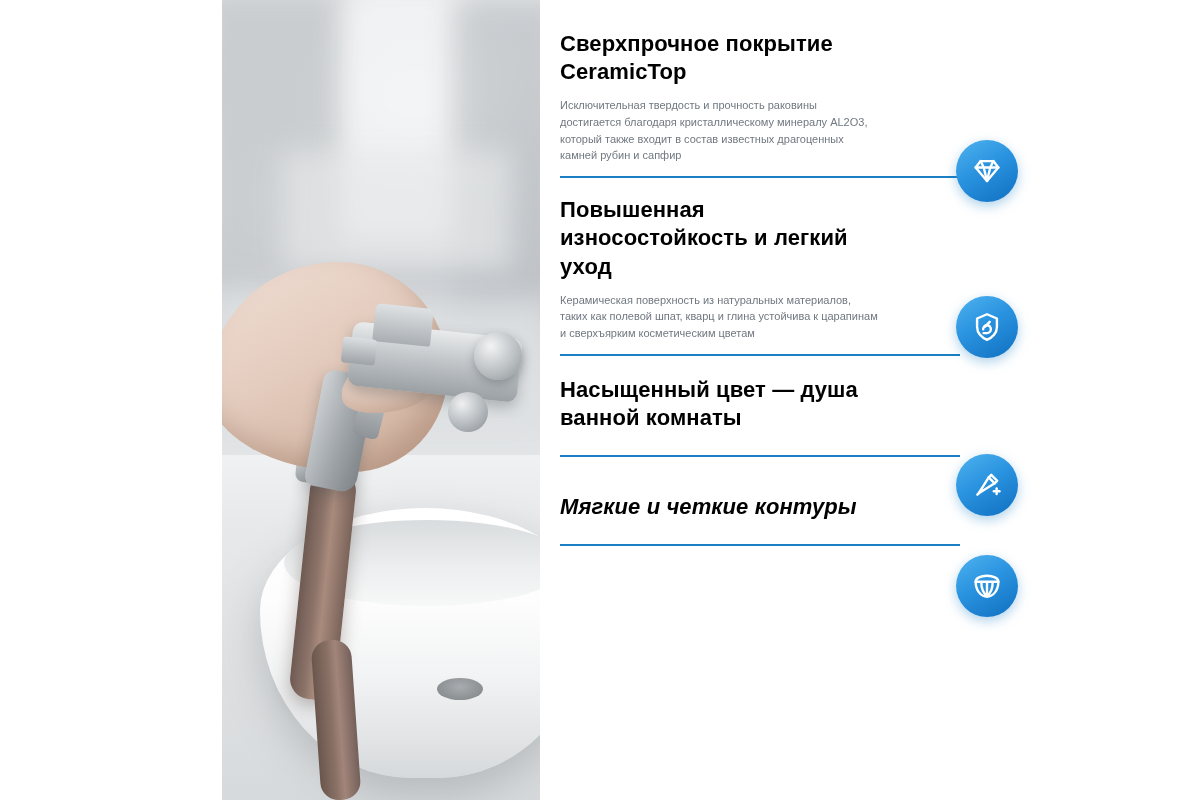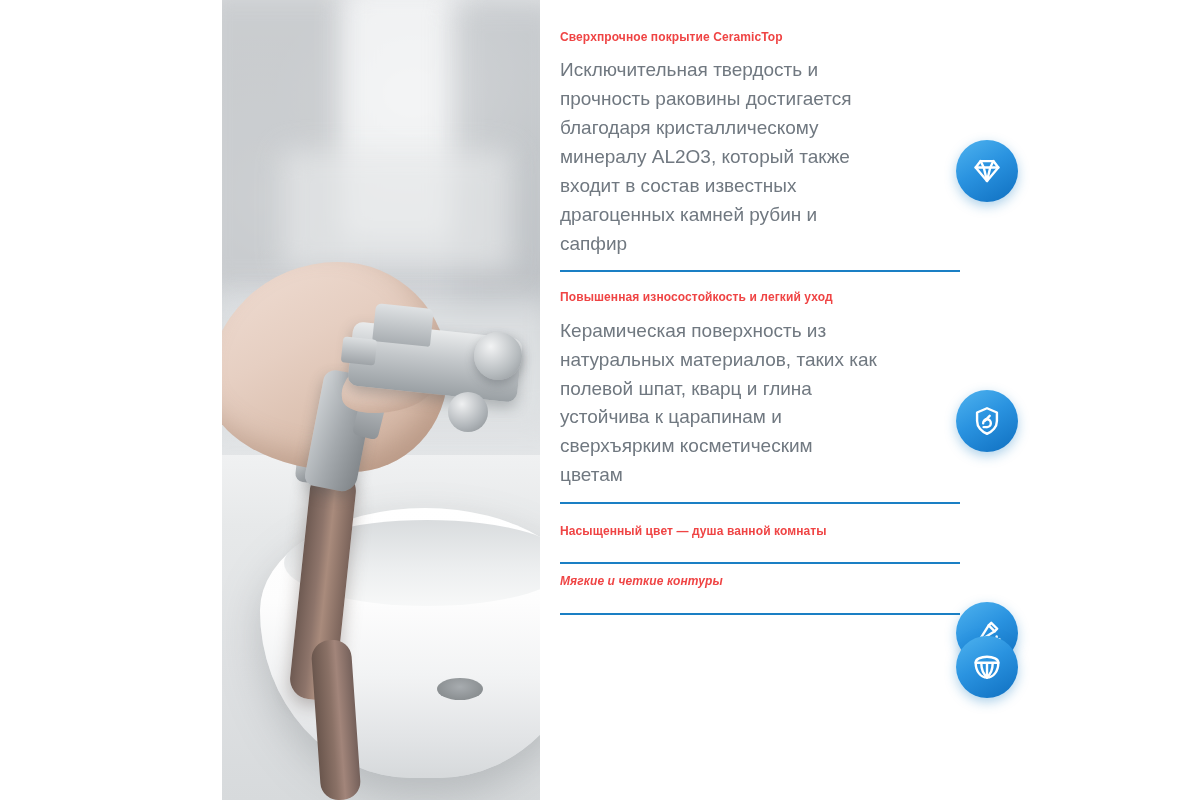--- a/index.html
+++ b/index.html
@@ -197,30 +197,30 @@
     position: relative;
     padding-right: 0;
     margin-bottom: 14px;
   }
   .feature-inner {
     width: 400px;
     padding-bottom: 12px;
     border-bottom: 2.5px solid #1a7fc4;
   }
   .f-title {
-    font-size: 12px;
+    font-size: 22px;
     font-weight: bold;
-    color: #ef4444;
+    color: #000000;
     line-height: 1.28;
     letter-spacing: .1px;
     margin-bottom: 11px;
     max-width: 330px;
   }
   .f-text {
-    font-size: 19px;
+    font-size: 11px;
     color: #707880;
     line-height: 1.52;
     max-width: 320px;
   }
   .icon-badge {
     position: absolute;
     right: -28px;
     width: 62px;
     height: 62px;
     border-radius: 50%;
@@ -232,21 +232,21 @@
   }
   .icon-badge svg { width: 34px; height: 34px; fill: none; stroke: #ffffff; stroke-width: 1.7; stroke-linejoin: round; stroke-linecap: round; }
 
   .f1 .icon-badge { top: 110px; }
   .f2 .icon-badge { top: 100px; }
   .f3 .icon-badge { top: 78px; }
   .f4 .icon-badge { top: 62px; }
 
   .f1 { margin-bottom: 18px; }
   .f2 { margin-bottom: 20px; }
-  .f3 { margin-bottom: 10px; }
+  .f3 { margin-bottom: 36px; }
   .f4 { margin-bottom: 16px; font-style: italic; }
 </style>
 </head>
 <body>
 
 <div class="page">
 
   <div class="photo">
     <div class="photo-bg"></div>
     <div class="blur-block bb1"></div>

